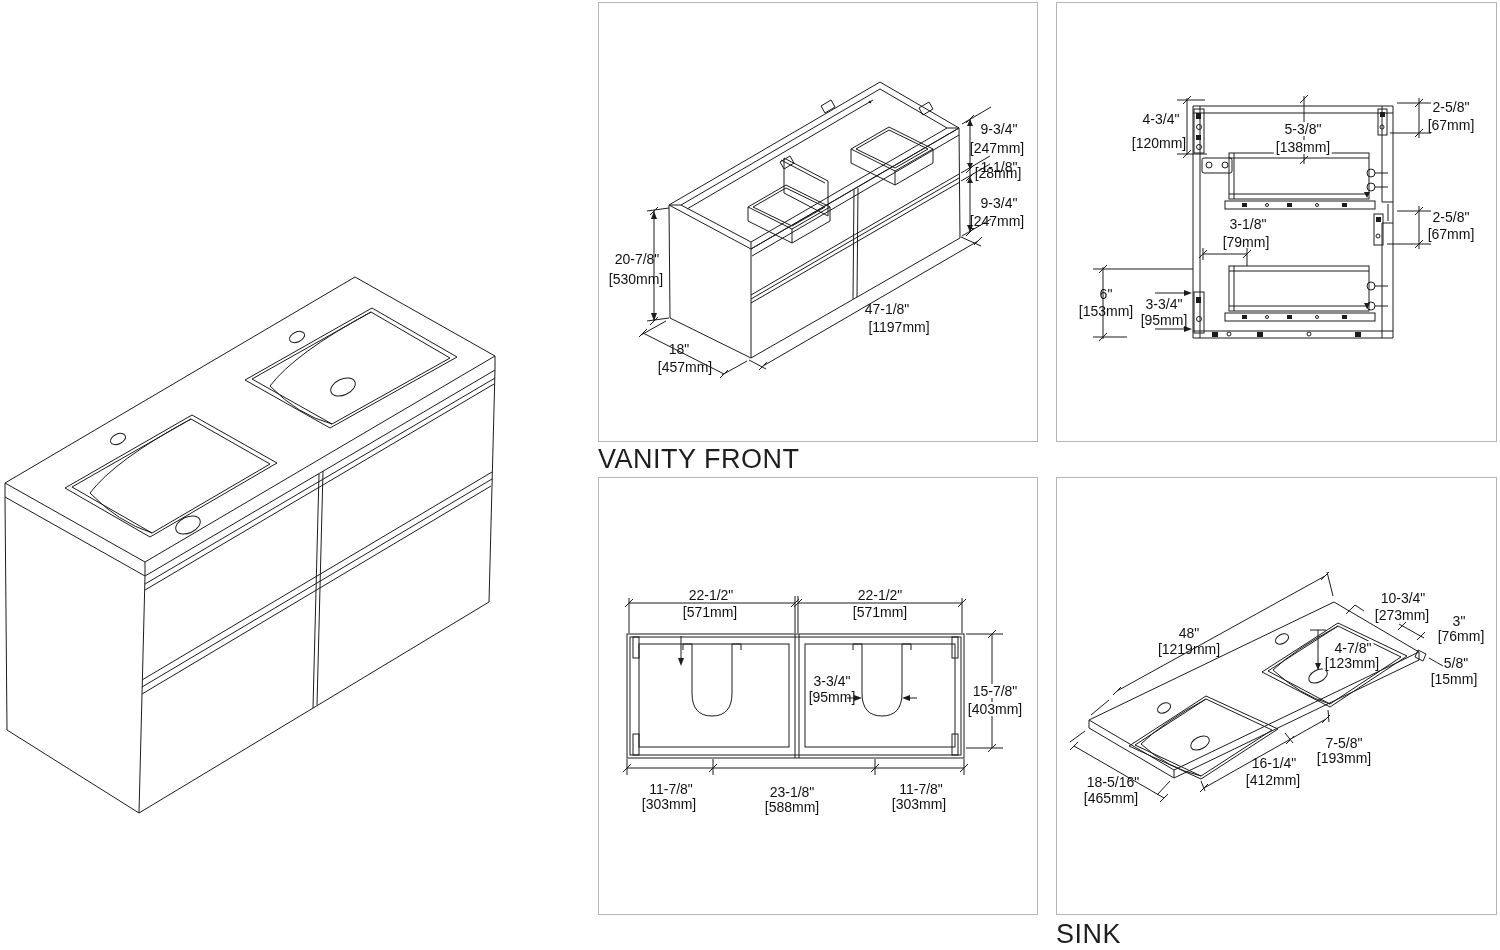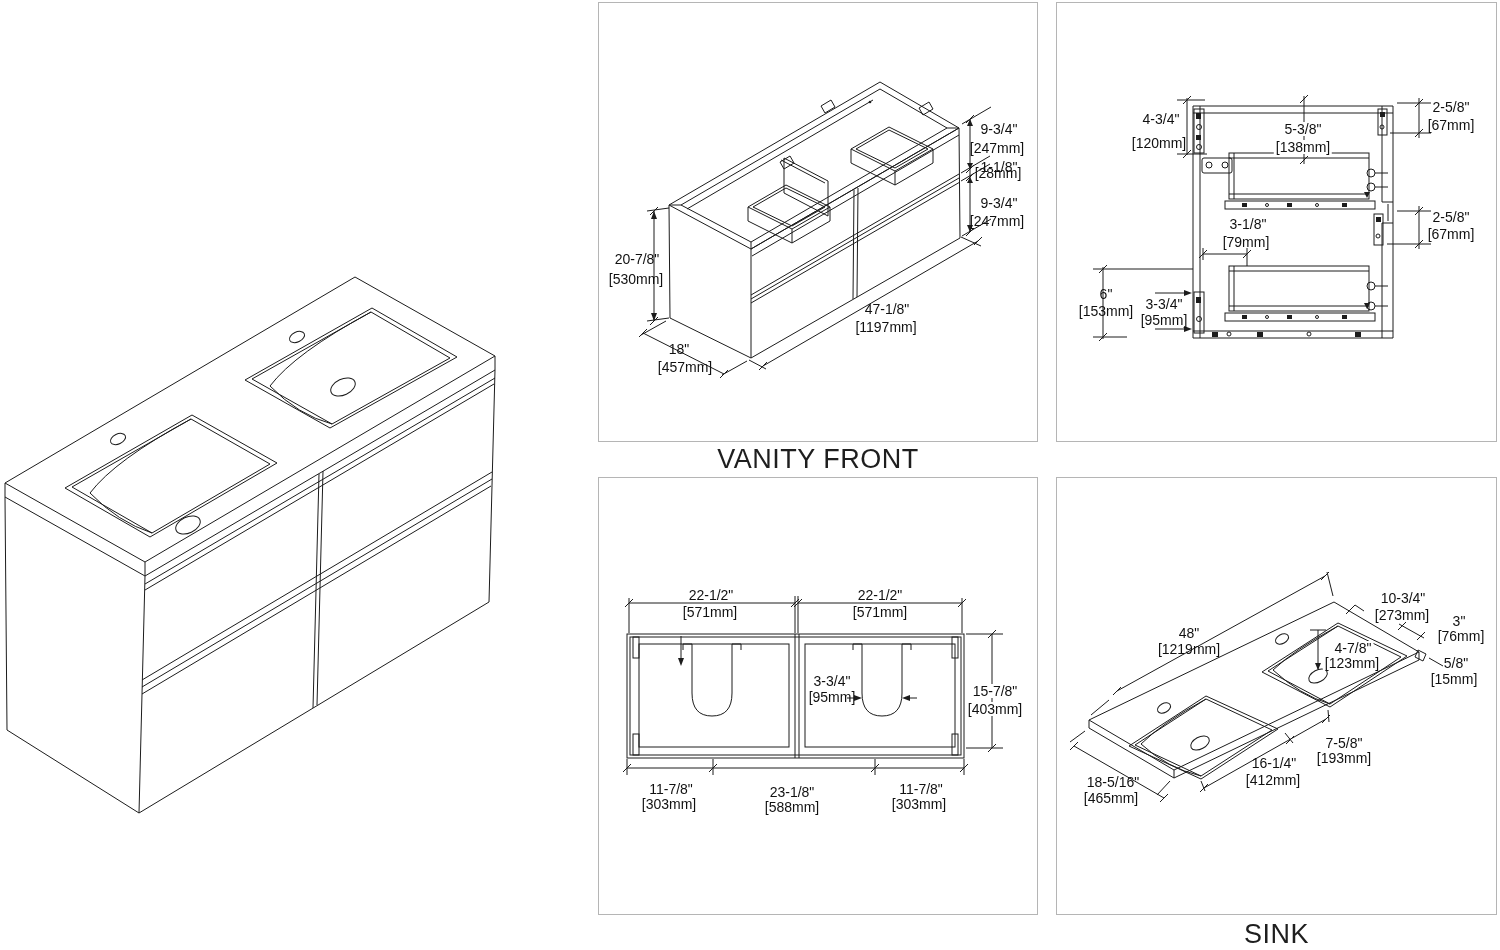--- a/index.html
+++ b/index.html
@@ -6,21 +6,21 @@
   .canvas{
     position:relative;width:1500px;height:950px;background:#ffffff;overflow:hidden;
     font-family:"Liberation Sans", sans-serif;color:#111;
   }
   .panel{
     position:absolute;border:1px solid #b5b5b5;background:#fff;box-sizing:border-box;
   }
   .panel svg{position:absolute;left:0;top:0;}
   .fig-left{position:absolute;left:0;top:250px;}
   .ptitle{
-    position:absolute;text-align:center;font-size:27px;letter-spacing:0.5px;
+    position:absolute;font-size:27px;letter-spacing:0.5px;
     color:#1e1e1e;white-space:nowrap;line-height:1;
   }
   .dim{
     position:absolute;font-size:14px;line-height:1;color:#111;white-space:nowrap;
     transform:translate(-50%,-50%);
   }
   .dim.bg{background:#fff;padding:0 2px;}
   svg line, svg path, svg polygon.o, svg polyline, svg rect.o, svg ellipse, svg circle.o{
     stroke:#1c1c1c;stroke-width:1;fill:none;
   }
@@ -148,21 +148,21 @@
         <polygon class="fillb" points="371,166 368,160 374,160"></polygon>
         <polygon class="fillb" points="371,174 368,180 374,180"></polygon>
         <polygon class="fillb" points="371,229 368,222 374,222"></polygon>
       </g>
     </svg>
     <div class="dim" style="left:38px;top:256px">20-7/8"</div>
     <div class="dim" style="left:37px;top:276px">[530mm]</div>
     <div class="dim" style="left:80px;top:346px">18"</div>
     <div class="dim" style="left:86px;top:364px">[457mm]</div>
     <div class="dim" style="left:288px;top:306px">47-1/8"</div>
-    <div class="dim" style="left:287px;top:324px">[1197mm]</div>
+    <div class="dim" style="left:300px;top:324px">[1197mm]</div>
     <div class="dim" style="left:400px;top:126px">9-3/4"</div>
     <div class="dim" style="left:398px;top:145px">[247mm]</div>
     <div class="dim" style="left:400px;top:164px">1-1/8"</div>
     <div class="dim" style="left:399px;top:170px">[28mm]</div>
     <div class="dim" style="left:400px;top:200px">9-3/4"</div>
     <div class="dim" style="left:398px;top:218px">[247mm]</div>
   </div>
   <div class="ptitle" style="left:598px;width:440px;top:446px">VANITY FRONT</div>
 
   <div class="panel" style="left:1056px;top:2px;width:441px;height:440px;">

